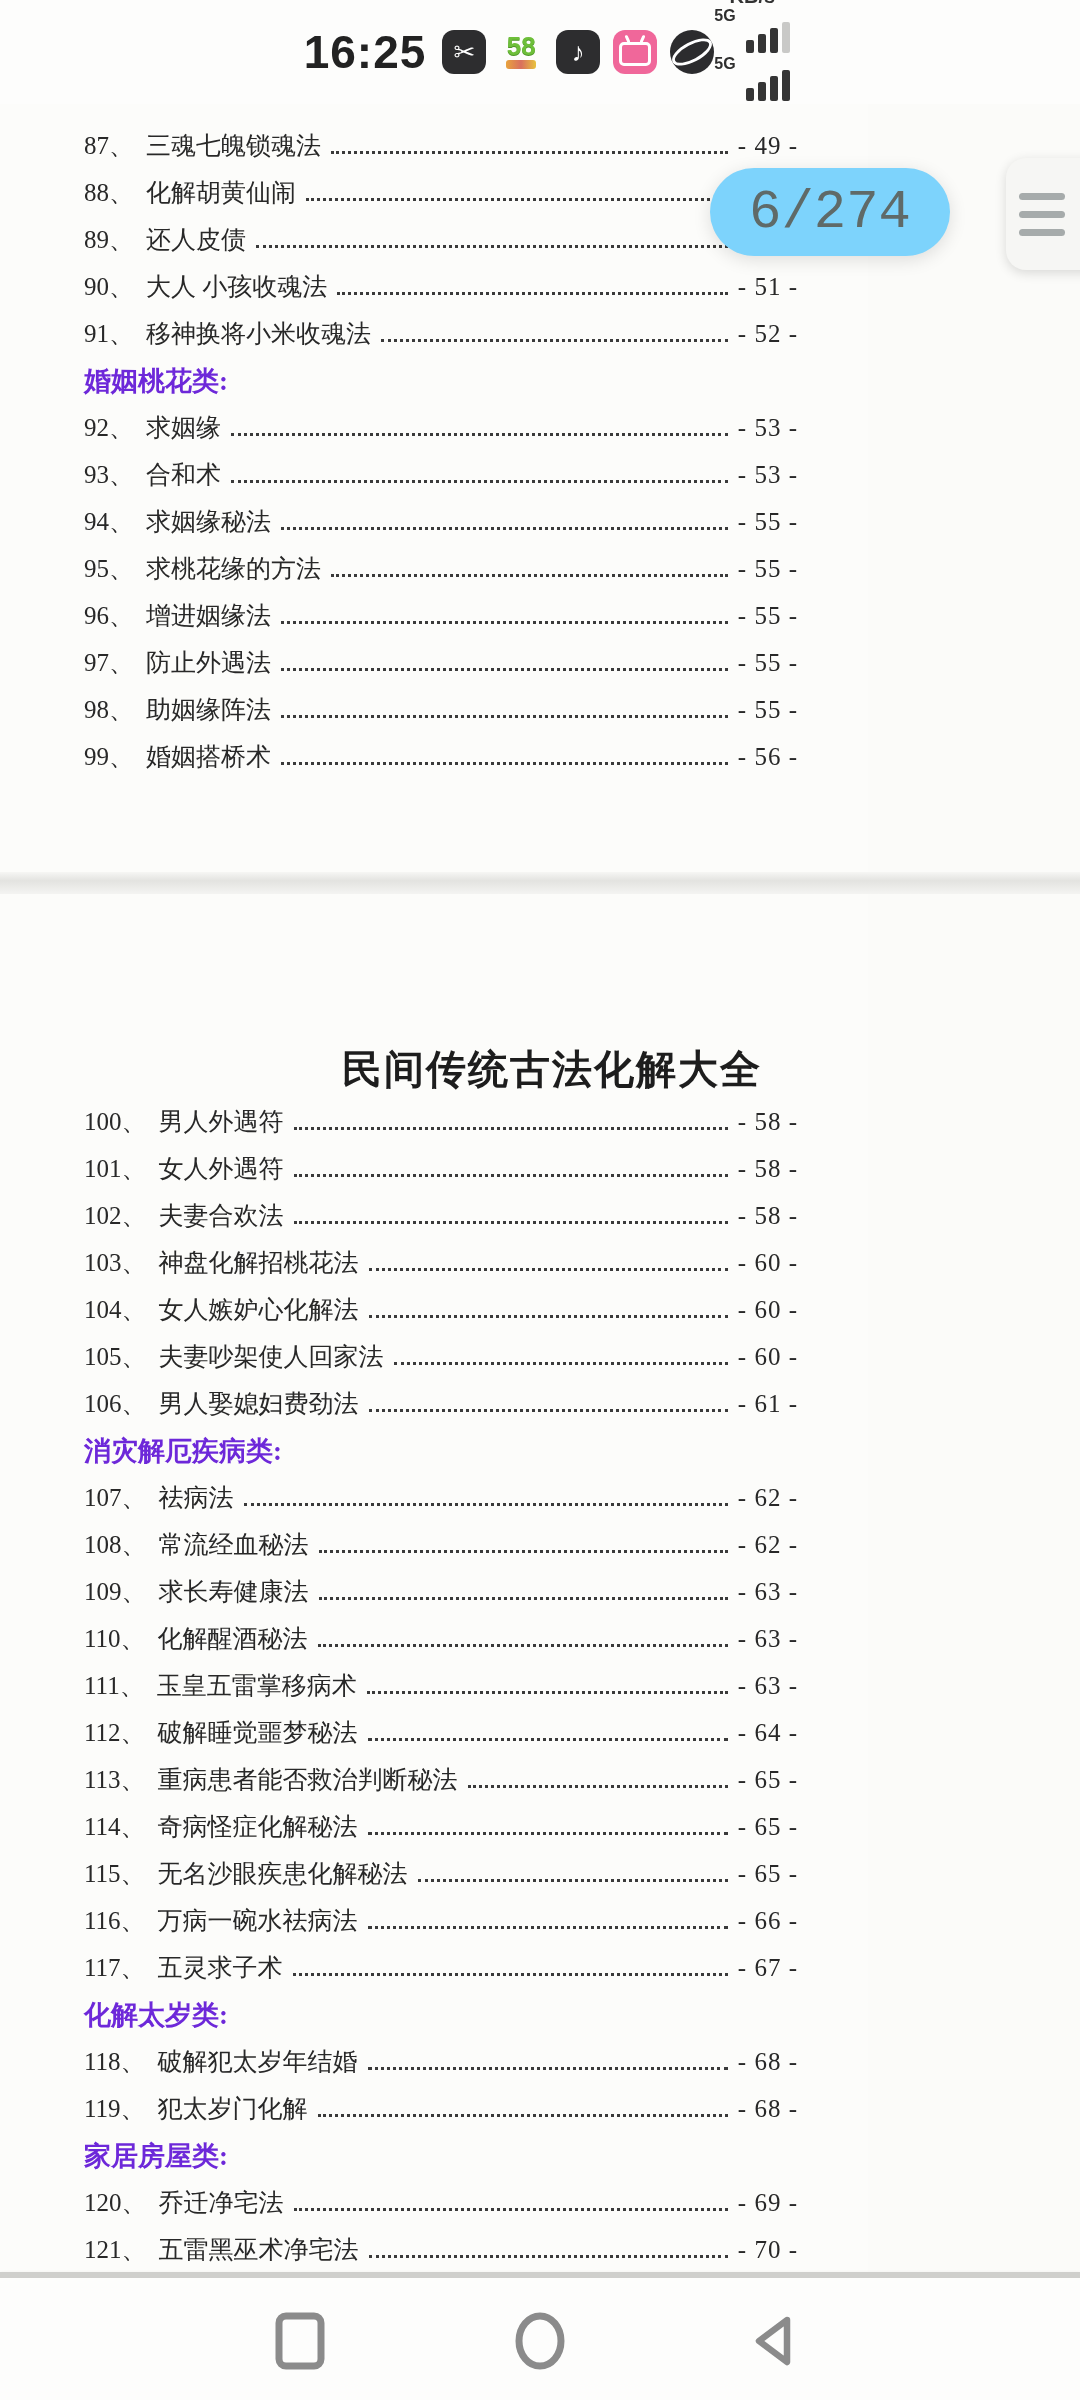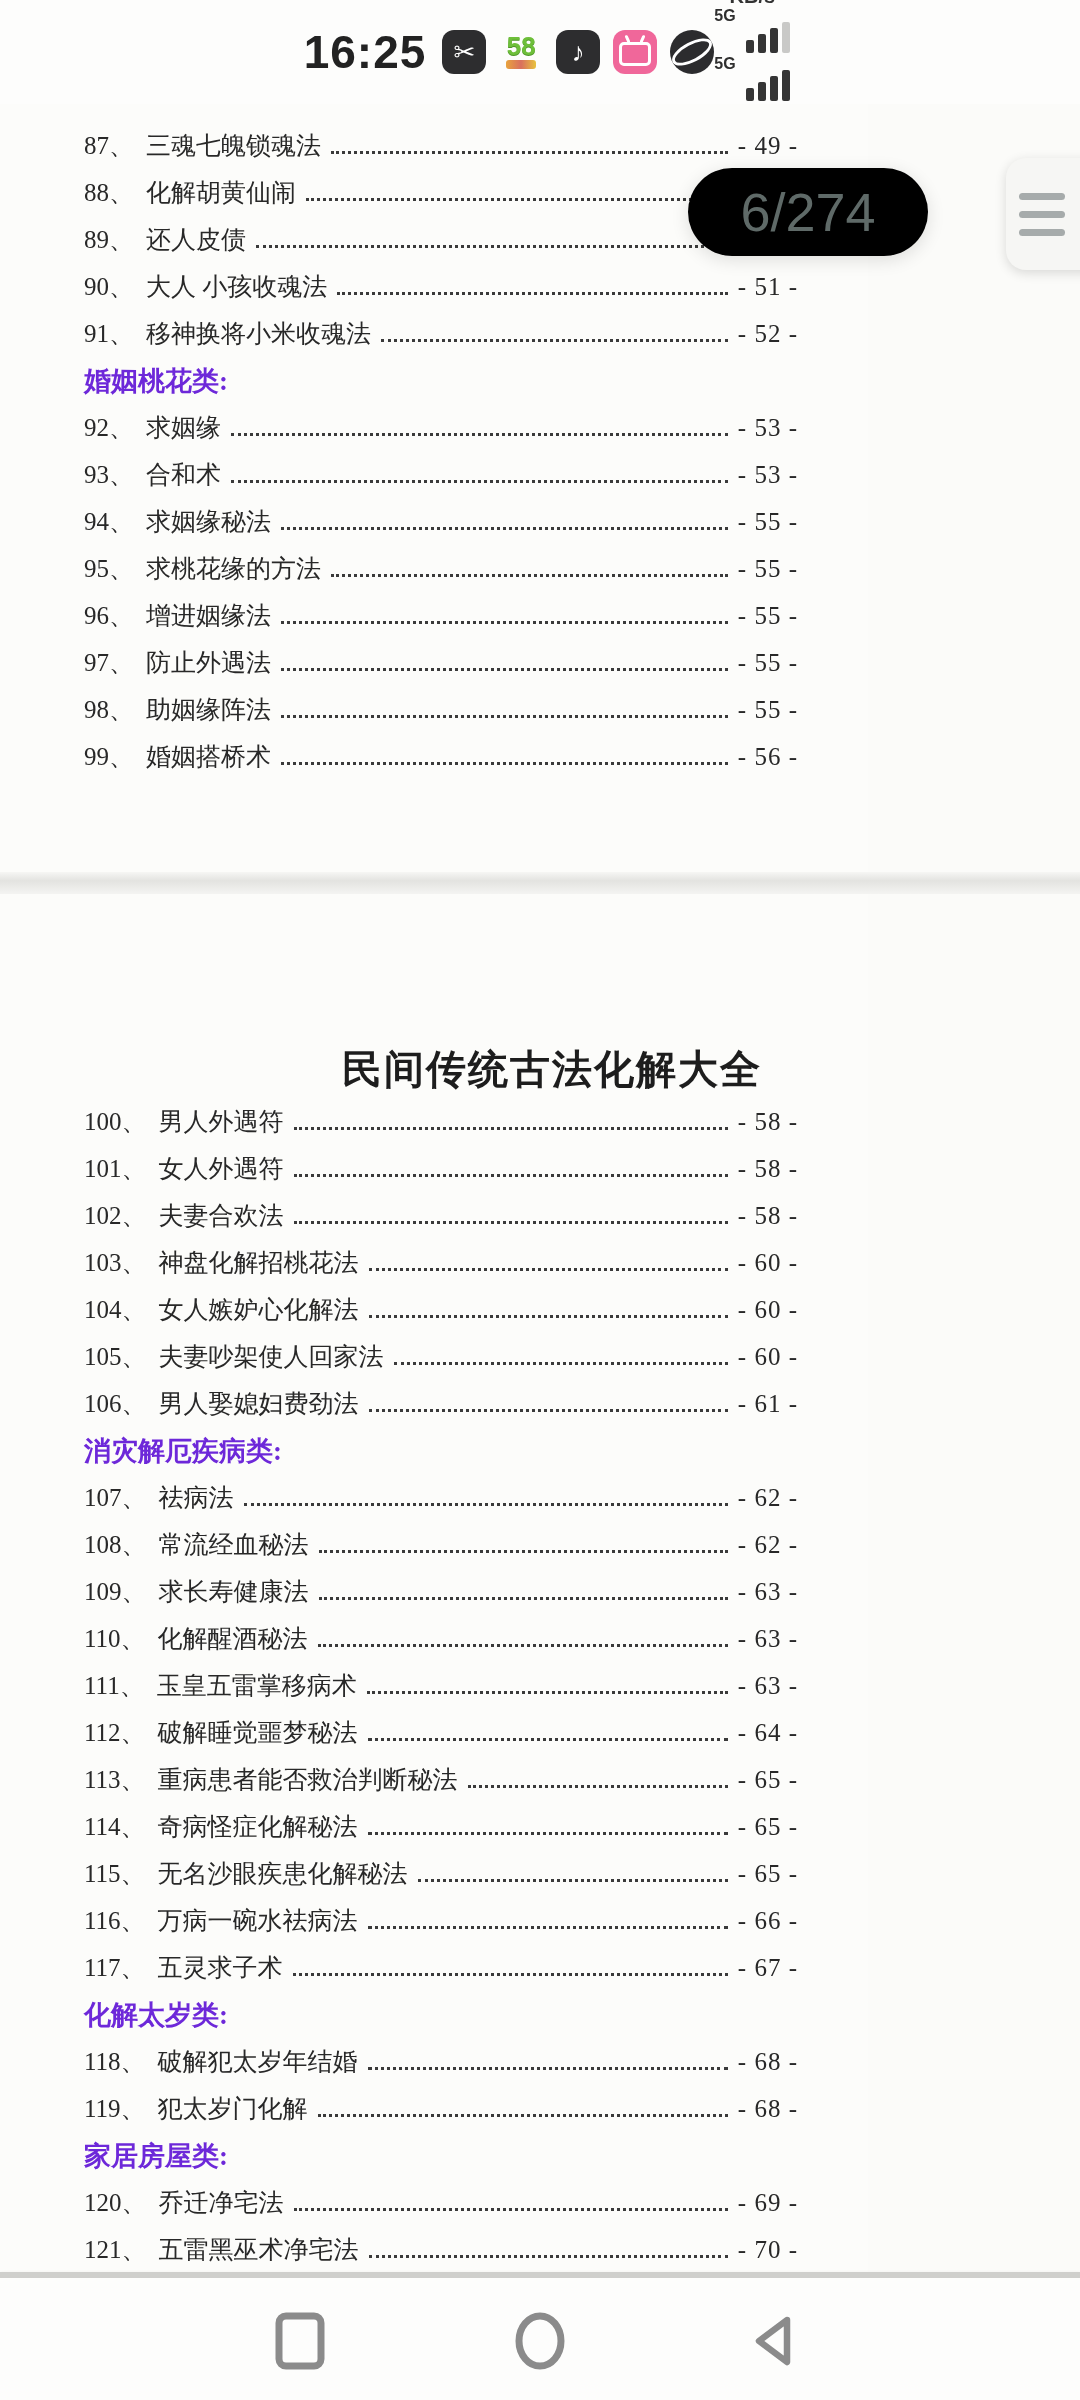--- a/index.html
+++ b/index.html
@@ -68,23 +68,23 @@
            padding:0 70px 0 84px;font-size:25px;white-space:nowrap;}
   .toc-num{margin-right:12px;}
   .toc-leader{flex:1;height:0;border-bottom:3px dotted #3a3a3a;margin:0 10px;position:relative;top:7px;}
   .toc-page{letter-spacing:1px;}
   .toc-header{font-weight:bold;font-size:27px;color:#6d28d9;}
 
   .doc-title{position:absolute;top:148px;left:0;width:1080px;text-align:center;
              font-size:40px;font-weight:bold;color:#1d1d1d;letter-spacing:2px;padding-left:12px;}
 
   
-  .page-indicator{position:absolute;left:688px;top:168px;width:240px;height:88px;border-radius:44px;
-                  background:#000000;box-shadow:0 4px 18px rgba(0,0,0,0.12);display:flex;align-items:center;
-                  justify-content:center;font-size:54px;color:#5f6a68;font-family:Liberation Sans, sans-serif;}
+  .page-indicator{position:absolute;left:710px;top:168px;width:240px;height:88px;border-radius:44px;
+                  background:#7dd3fc;box-shadow:0 4px 18px rgba(0,0,0,0.12);display:flex;align-items:center;
+                  justify-content:center;font-size:54px;color:#5f6a68;font-family:Liberation Mono, monospace;}
   .menu-fab{position:absolute;left:1006px;top:158px;width:110px;height:112px;background:#f6f6f4;
             border-radius:20px;box-shadow:0 3px 12px rgba(0,0,0,0.14);display:flex;flex-direction:column;
             justify-content:center;gap:11px;padding-left:13px;box-sizing:border-box;}
   .menu-line{width:46px;height:7px;border-radius:3.5px;background:#a6abab;}
 
   
   .nav-bar{position:absolute;top:2278px;left:0;width:1080px;height:122px;background:#fdfdfc;}
   .nav-btn{position:absolute;top:34px;width:56px;height:58px;display:flex;align-items:center;
            justify-content:center;}
   #nav-recents{left:272px;}

